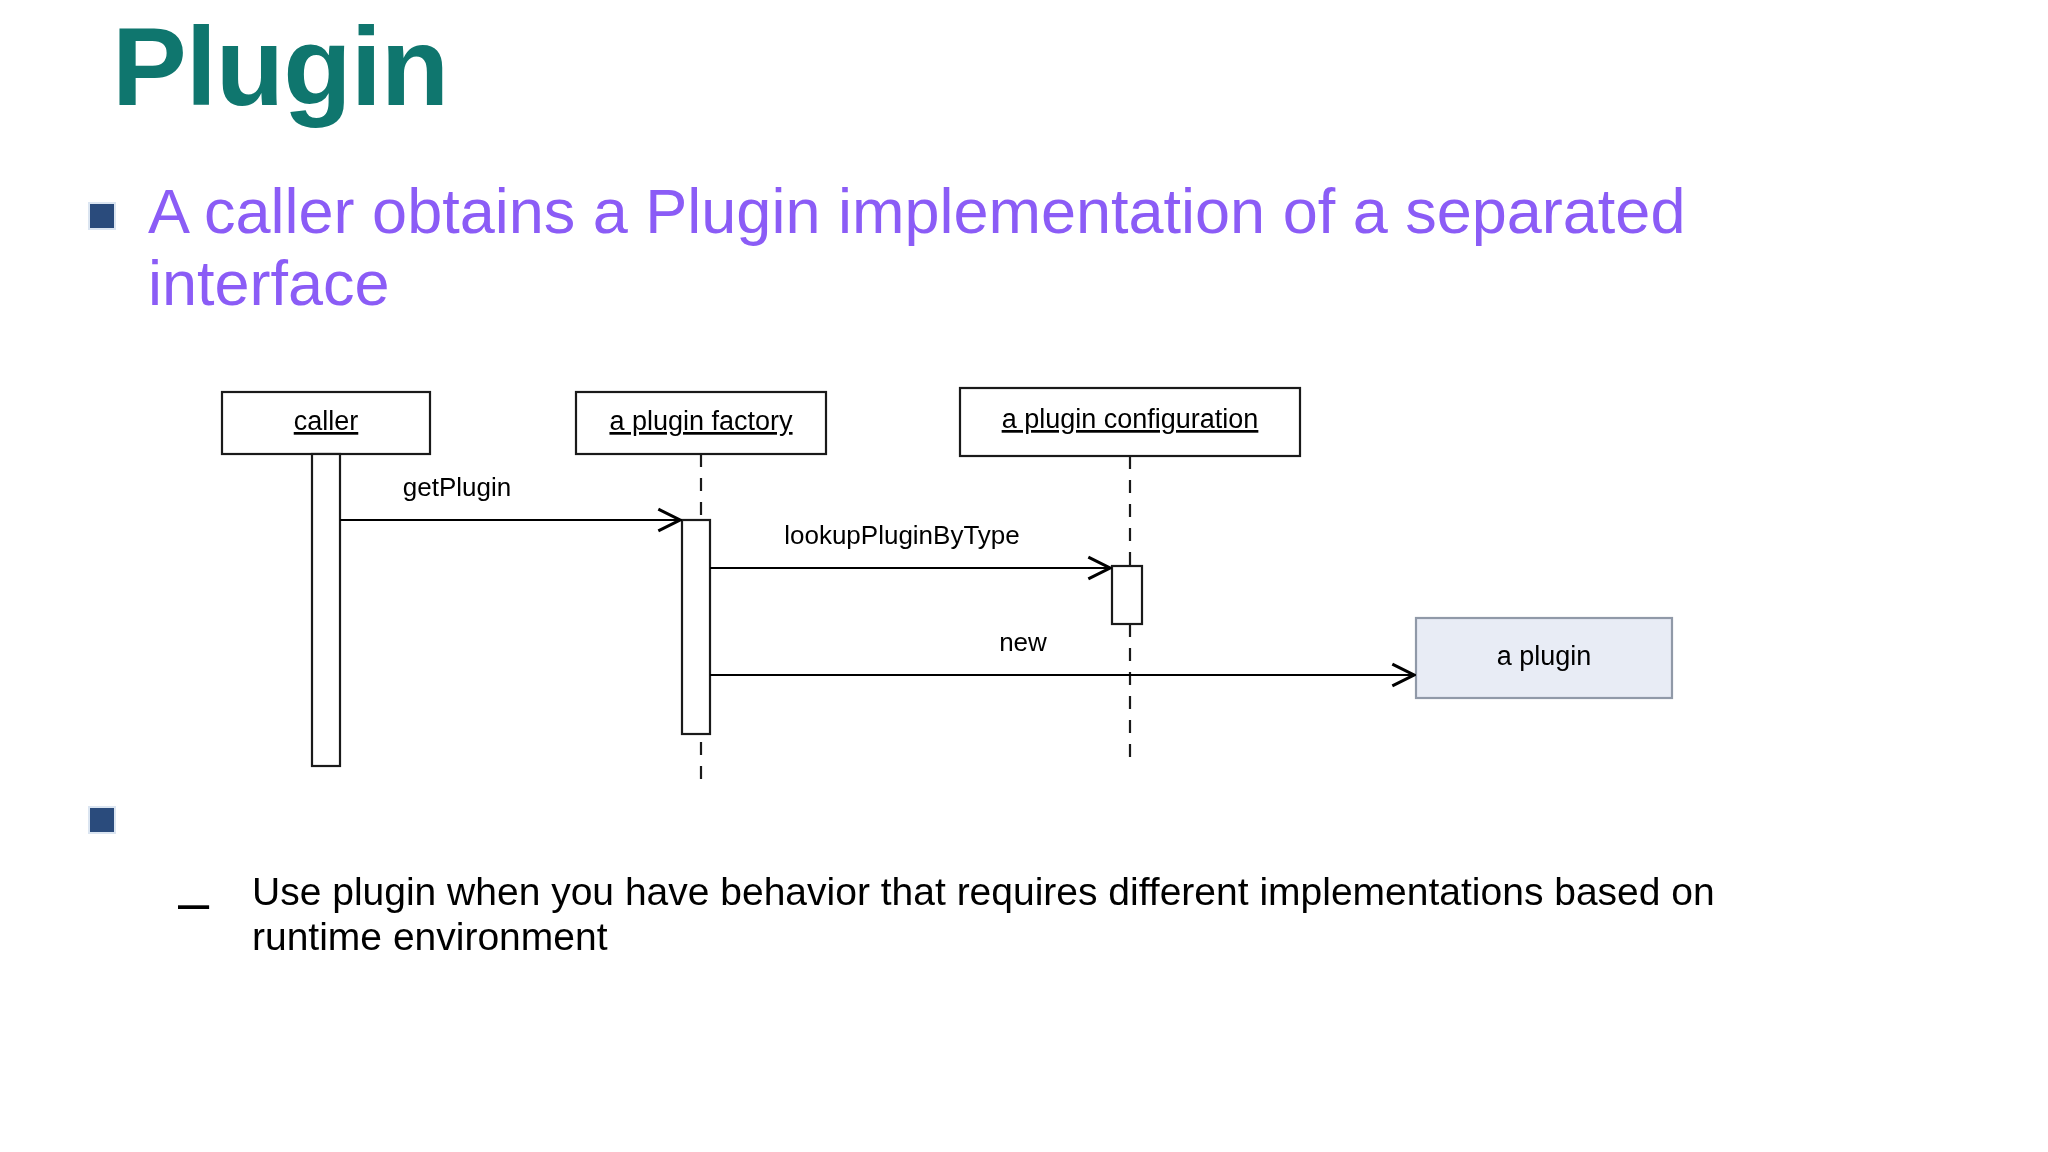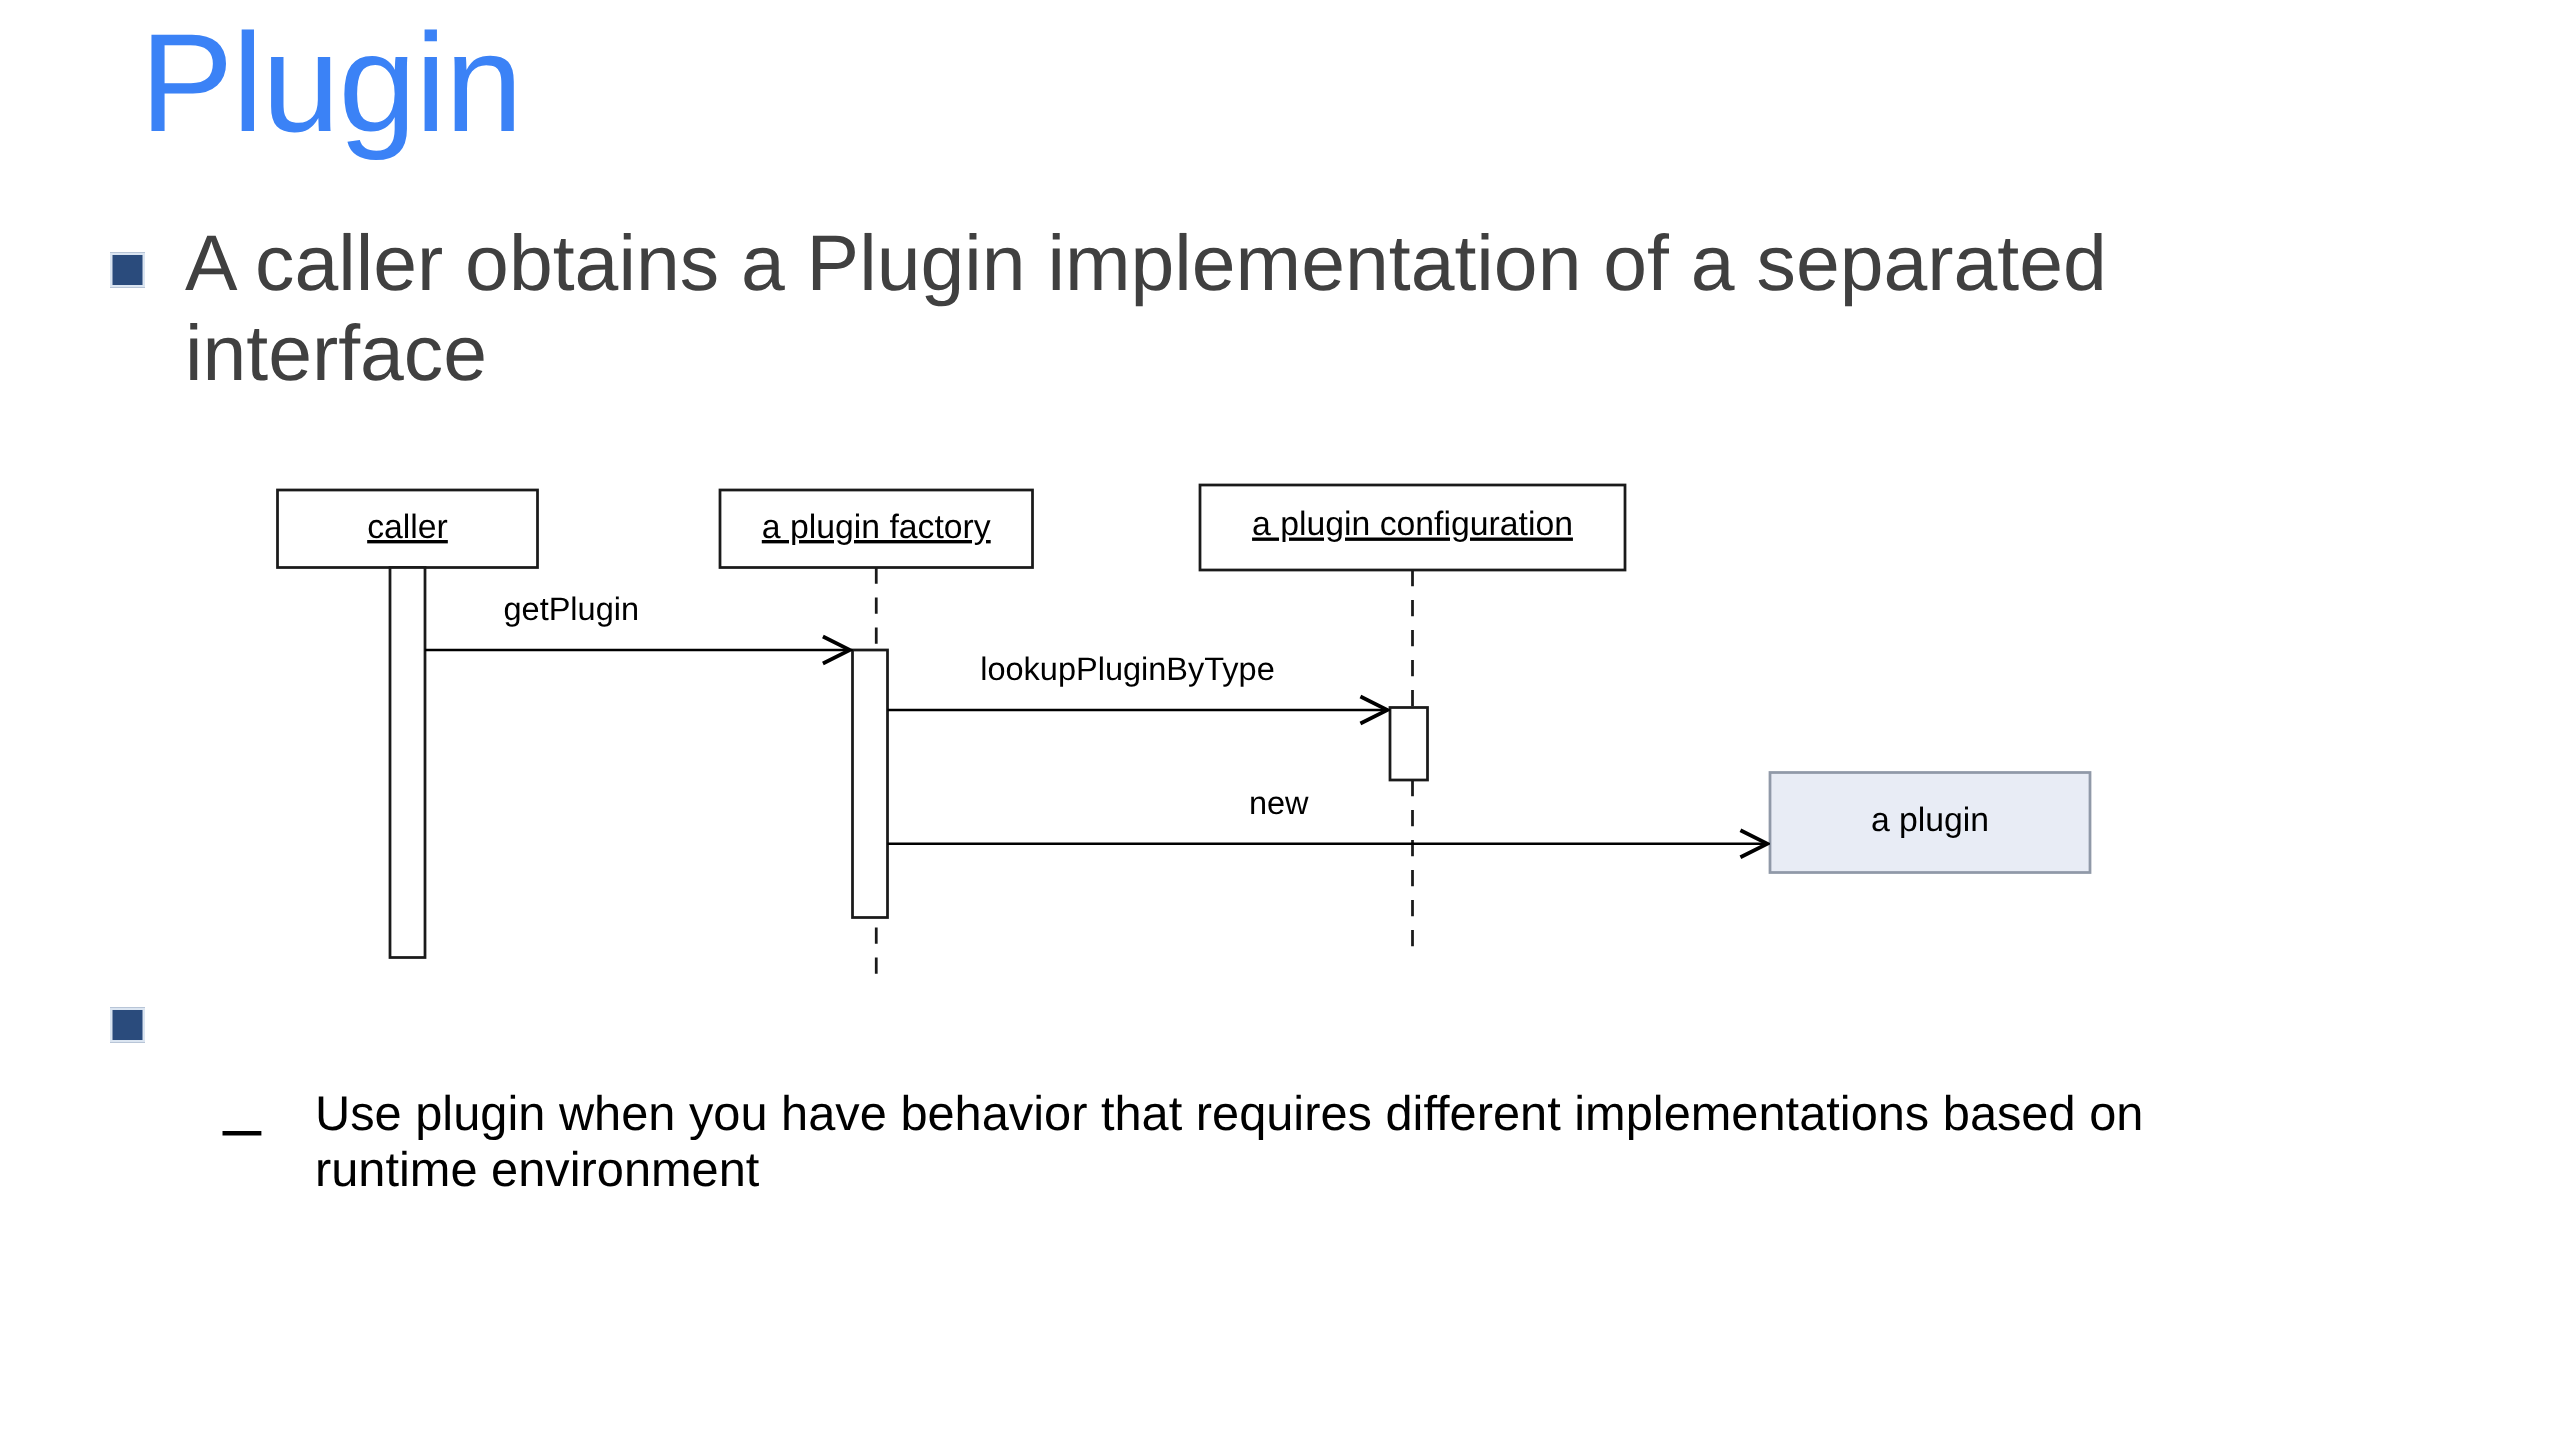--- a/index.html
+++ b/index.html
@@ -21,22 +21,22 @@
     background: #ffffff;
   }
 
   
   .slide-title {
     position: absolute;
     left: 112px;
     top: 8px;
     font-size: 112px;
     line-height: 1.05;
-    color: #3b82f6;
-    font-weight: 400;
+    color: #0f766e;
+    font-weight: 700;
     letter-spacing: -1px;
     white-space: nowrap;
   }
 
   
   .bullet-row {
     position: absolute;
     display: flex;
     align-items: flex-start;
   }
@@ -46,21 +46,21 @@
     height: 24px;
     background: #2a4b7c;
     border: 2px solid #dbe5f1;
     flex: 0 0 auto;
     margin-top: 26px;
   }
 
   .bullet-text {
     font-size: 63px;
     line-height: 1.14;
-    color: #404040;
+    color: #8b5cf6;
     font-weight: 400;
     margin-left: 32px;
     max-width: 1620px;
   }
 
   .dash-row {
     position: absolute;
     display: flex;
     align-items: flex-start;
   }

